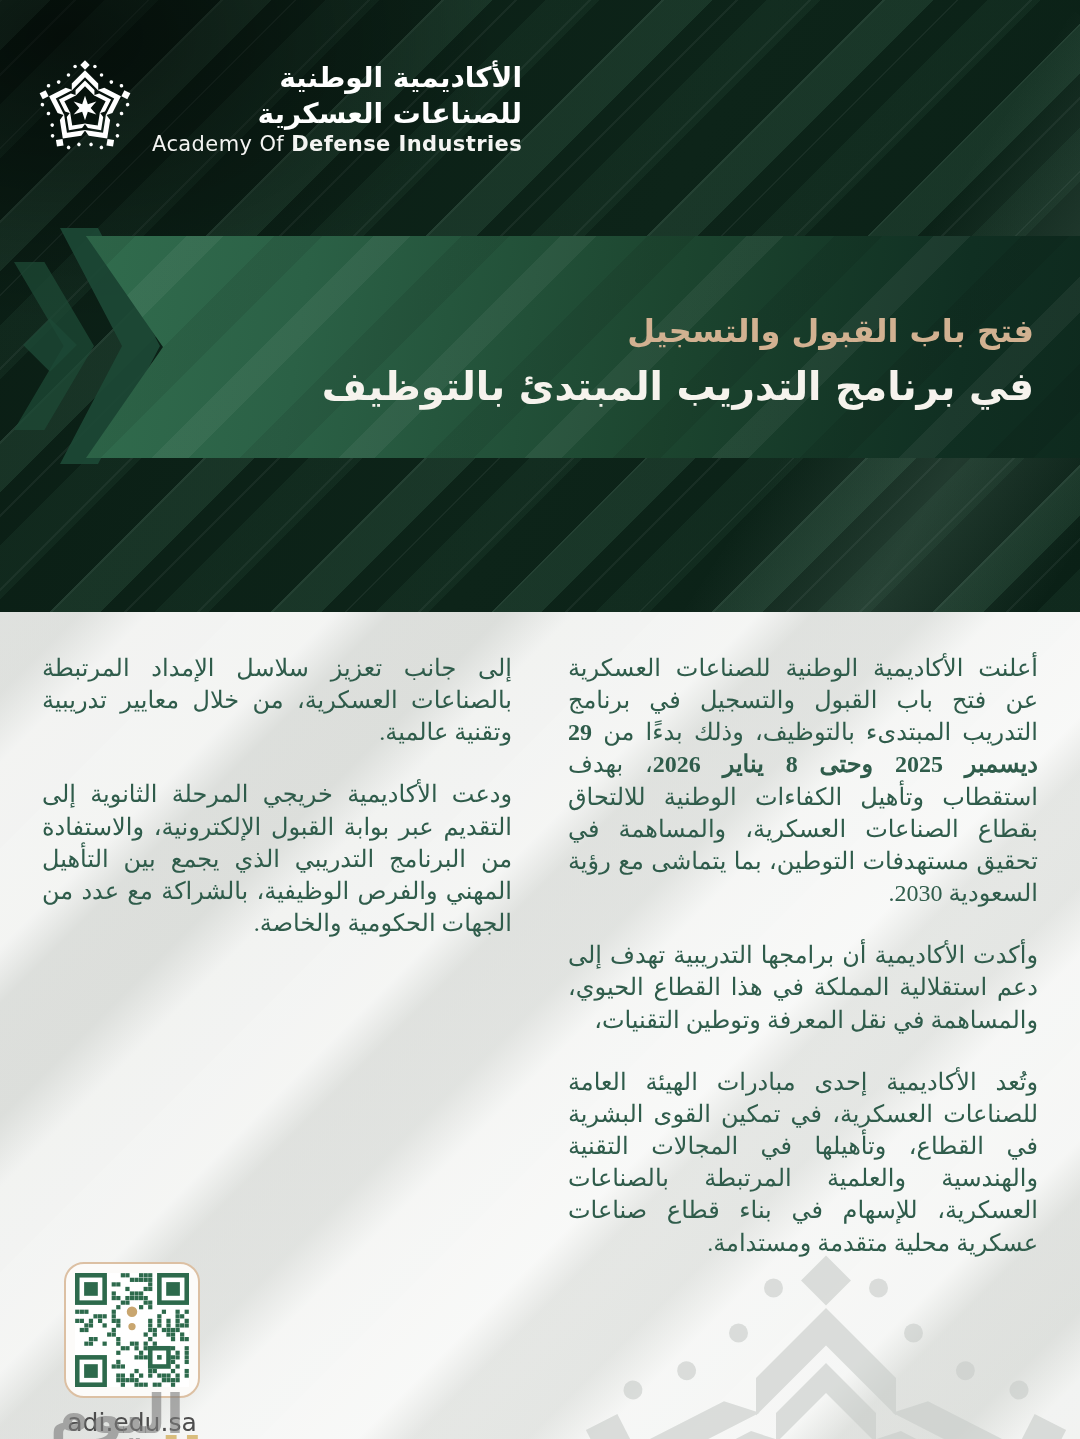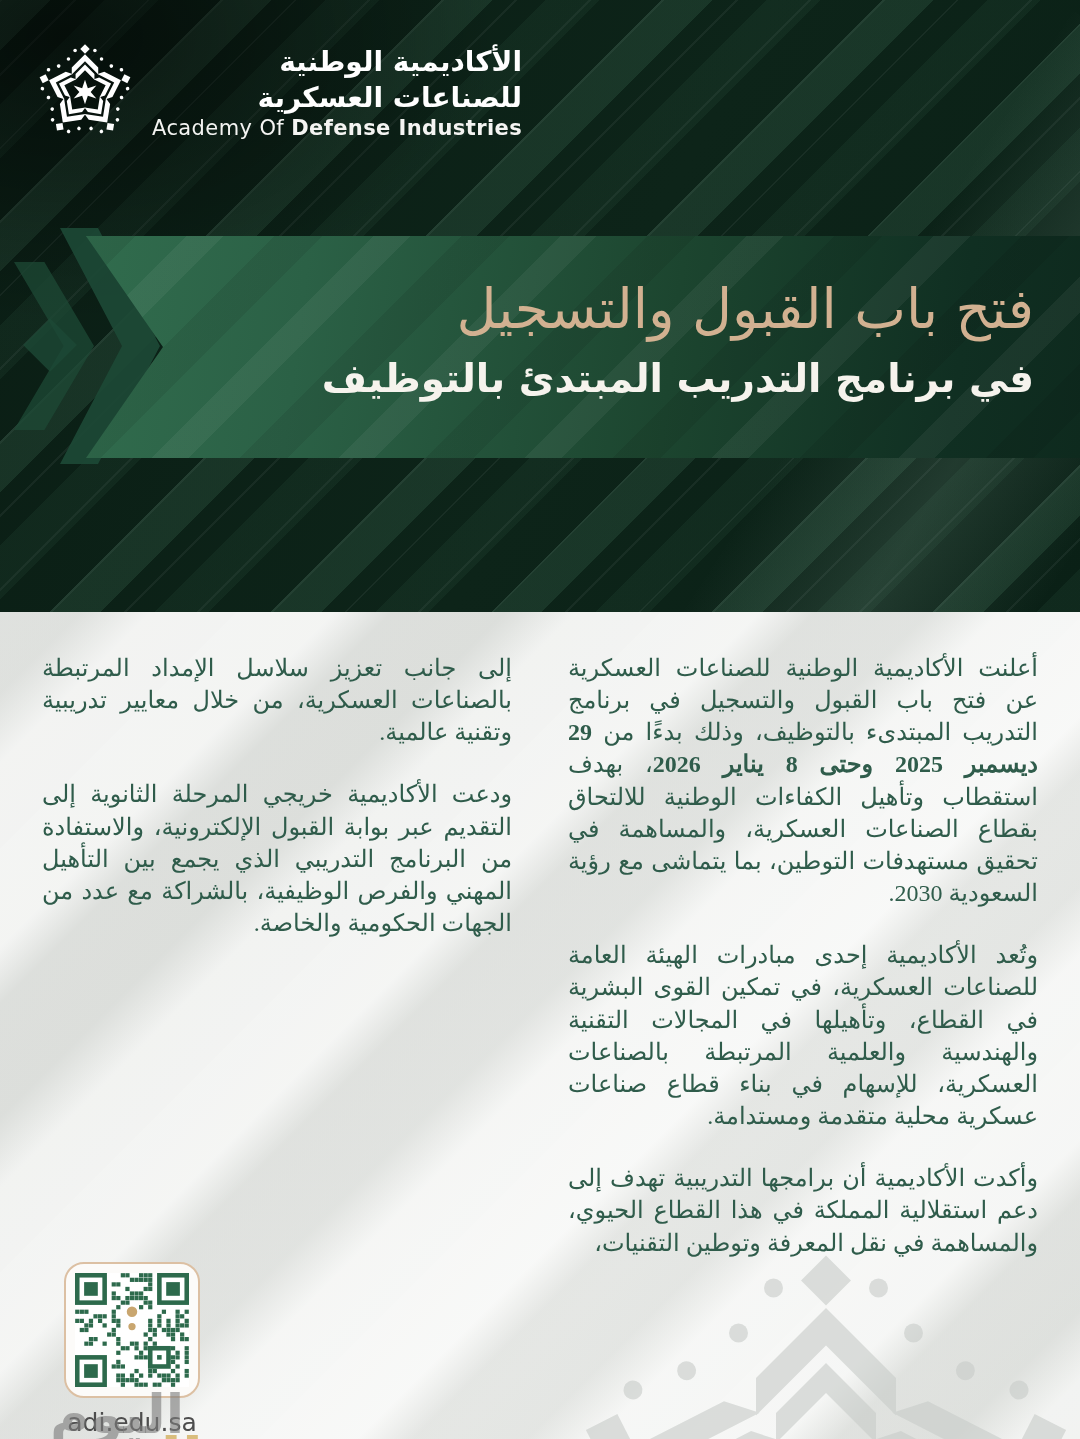--- a/index.html
+++ b/index.html
@@ -18,21 +18,21 @@
       radial-gradient(ellipse 700px 460px at 6% 6%, rgba(0,0,0,.55), rgba(0,0,0,0) 62%),
       repeating-linear-gradient(135deg, rgba(90,150,118,.17) 0 36px, rgba(0,0,0,0) 36px 74px, rgba(70,125,96,.10) 74px 112px, rgba(0,0,0,0) 112px 156px),
       repeating-linear-gradient(135deg, rgba(255,255,255,.05) 0 2px, rgba(0,0,0,0) 2px 52px),
       linear-gradient(118deg,#0a1d14 0%,#0d2419 55%,#0a2016 100%);
   }
   .hdr-streak{
     position:absolute;right:-60px;top:30px;width:300px;height:760px;
     transform:rotate(33deg);
     background:linear-gradient(90deg,rgba(0,0,0,0),rgba(185,225,205,.13) 50%,rgba(0,0,0,0));
   }
-  .logo-row{position:absolute;top:41px;left:34px;display:flex;align-items:center;}
+  .logo-row{position:absolute;top:57px;left:34px;display:flex;align-items:center;}
   .emblem{width:102px;height:102px;color:#ffffff;flex:0 0 auto;}
   .logo-text{margin-left:16px;color:#ffffff;}
   .logo-ar{font-size:28px;font-weight:bold;line-height:1.28;white-space:nowrap;}
   .logo-en{font-size:21px;letter-spacing:.4px;white-space:nowrap;color:#f4f4f2;}
   .logo-en b{font-weight:bold;}
   
   .chev{position:absolute;background:#1d4936;clip-path:polygon(0 0,38% 0,100% 50%,38% 100%,0 100%,62% 50%);}
   .chev1{left:60px;top:228px;width:100px;height:236px;opacity:.9;z-index:1;}
   .chev2{left:14px;top:262px;width:80px;height:168px;opacity:.75;z-index:1;}
   .diamond{position:absolute;left:31px;top:326px;width:38px;height:38px;background:#1d4936;transform:rotate(45deg);opacity:.8;z-index:1;}
@@ -40,21 +40,21 @@
   .band{
     position:absolute;left:0;top:236px;width:1080px;height:222px;z-index:2;
     clip-path:polygon(86px 0%,100% 0%,100% 100%,86px 100%,163px 50%);
     background:linear-gradient(97deg,#337050 0%,#2b6146 28%,#1c452f 62%,#102f22 88%,#0e2a1e 100%);
   }
   .band-sheen{
     position:absolute;inset:0;
     background:repeating-linear-gradient(135deg, rgba(255,255,255,.05) 0 26px, rgba(0,0,0,0) 26px 62px, rgba(0,0,0,.08) 62px 96px, rgba(0,0,0,0) 96px 132px);
   }
   .banner-text{position:absolute;top:276px;right:46px;z-index:3;text-align:right;direction:rtl;}
-  .banner-t1{font-size:55px;font-weight:400;color:#d2b191;line-height:1.2;}
+  .banner-t1{font-size:32px;font-weight:700;color:#d2b191;line-height:1.2;margin-top:36px;}
   .banner-t2{font-size:39px;font-weight:800;color:#f6f3ed;line-height:1.2;margin-top:14px;}
   
   .article{
     position:absolute;top:612px;left:0;width:1080px;
     padding:40px 42px 0;direction:rtl;display:flex;gap:56px;z-index:3;
   }
   .col{flex:1 1 0;font-family:Liberation Serif, serif;}
   .article p{
     margin:0 0 30px;font-size:24px;line-height:1.34;color:#2f5c4b;
     text-align:justify;
@@ -126,22 +126,22 @@
 
     <div class="banner-text">
       <div class="banner-t1">فتح باب القبول والتسجيل</div>
       <div class="banner-t2">في برنامج التدريب المبتدئ بالتوظيف</div>
     </div>
   </div>
 
   <div class="article">
     <div class="col">
       <p><span>أعلنت الأكاديمية الوطنية للصناعات العسكرية عن فتح باب القبول والتسجيل في برنامج التدريب المبتدىء بالتوظيف، وذلك بدءًا من </span><b>29 ديسمبر 2025 وحتى 8 يناير 2026</b><span>، بهدف استقطاب وتأهيل الكفاءات الوطنية للالتحاق بقطاع الصناعات العسكرية، والمساهمة في تحقيق مستهدفات التوطين، بما يتماشى مع رؤية السعودية 2030.</span></p>
+      <p>وأكدت الأكاديمية أن برامجها التدريبية تهدف إلى دعم استقلالية المملكة في هذا القطاع الحيوي، والمساهمة في نقل المعرفة وتوطين التقنيات،</p>
       <p>وتُعد الأكاديمية إحدى مبادرات الهيئة العامة للصناعات العسكرية، في تمكين القوى البشرية في القطاع، وتأهيلها في المجالات التقنية والهندسية والعلمية المرتبطة بالصناعات العسكرية، للإسهام في بناء قطاع صناعات عسكرية محلية متقدمة ومستدامة.</p>
-      <p>وأكدت الأكاديمية أن برامجها التدريبية تهدف إلى دعم استقلالية المملكة في هذا القطاع الحيوي، والمساهمة في نقل المعرفة وتوطين التقنيات،</p>
     </div>
     <div class="col">
       <p>إلى جانب تعزيز سلاسل الإمداد المرتبطة بالصناعات العسكرية، من خلال معايير تدريبية وتقنية عالمية.</p>
       <p>ودعت الأكاديمية خريجي المرحلة الثانوية إلى التقديم عبر بوابة القبول الإلكترونية، والاستفادة من البرنامج التدريبي الذي يجمع بين التأهيل المهني والفرص الوظيفية، بالشراكة مع عدد من الجهات الحكومية والخاصة.</p>
     </div>
   </div>
 
   <div class="qr-card">
     <svg id="qr-svg" viewBox="0 0 100 100" aria-hidden="true">
         <rect x="0" y="0" width="100" height="100" fill="#ffffff"></rect>

